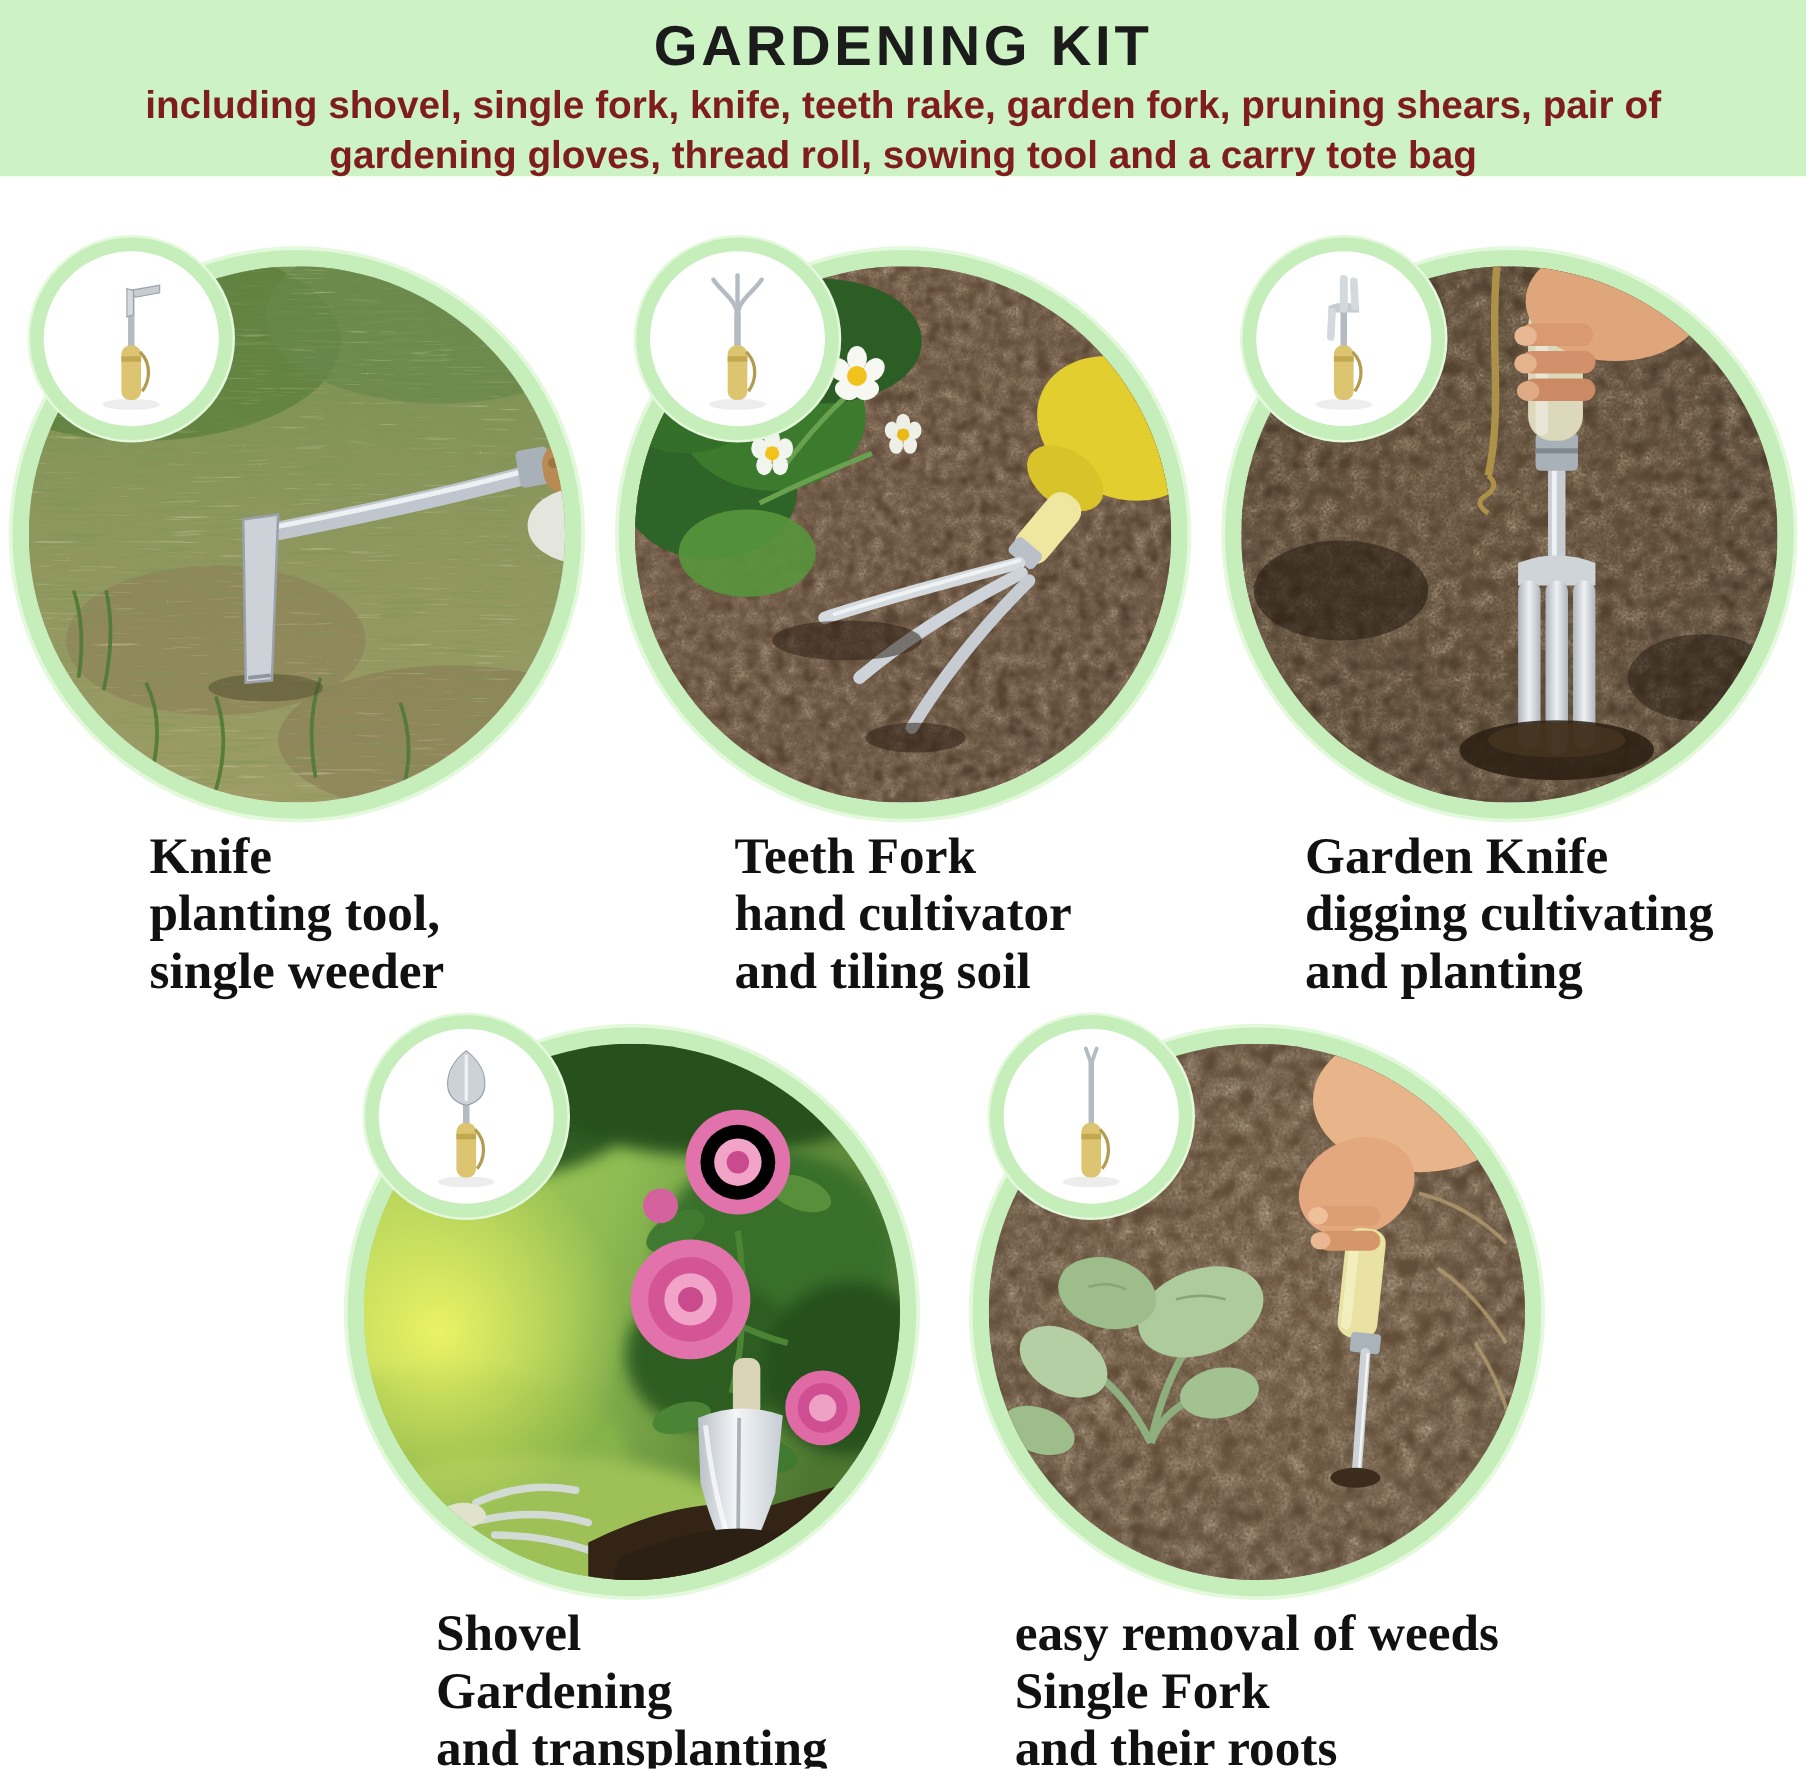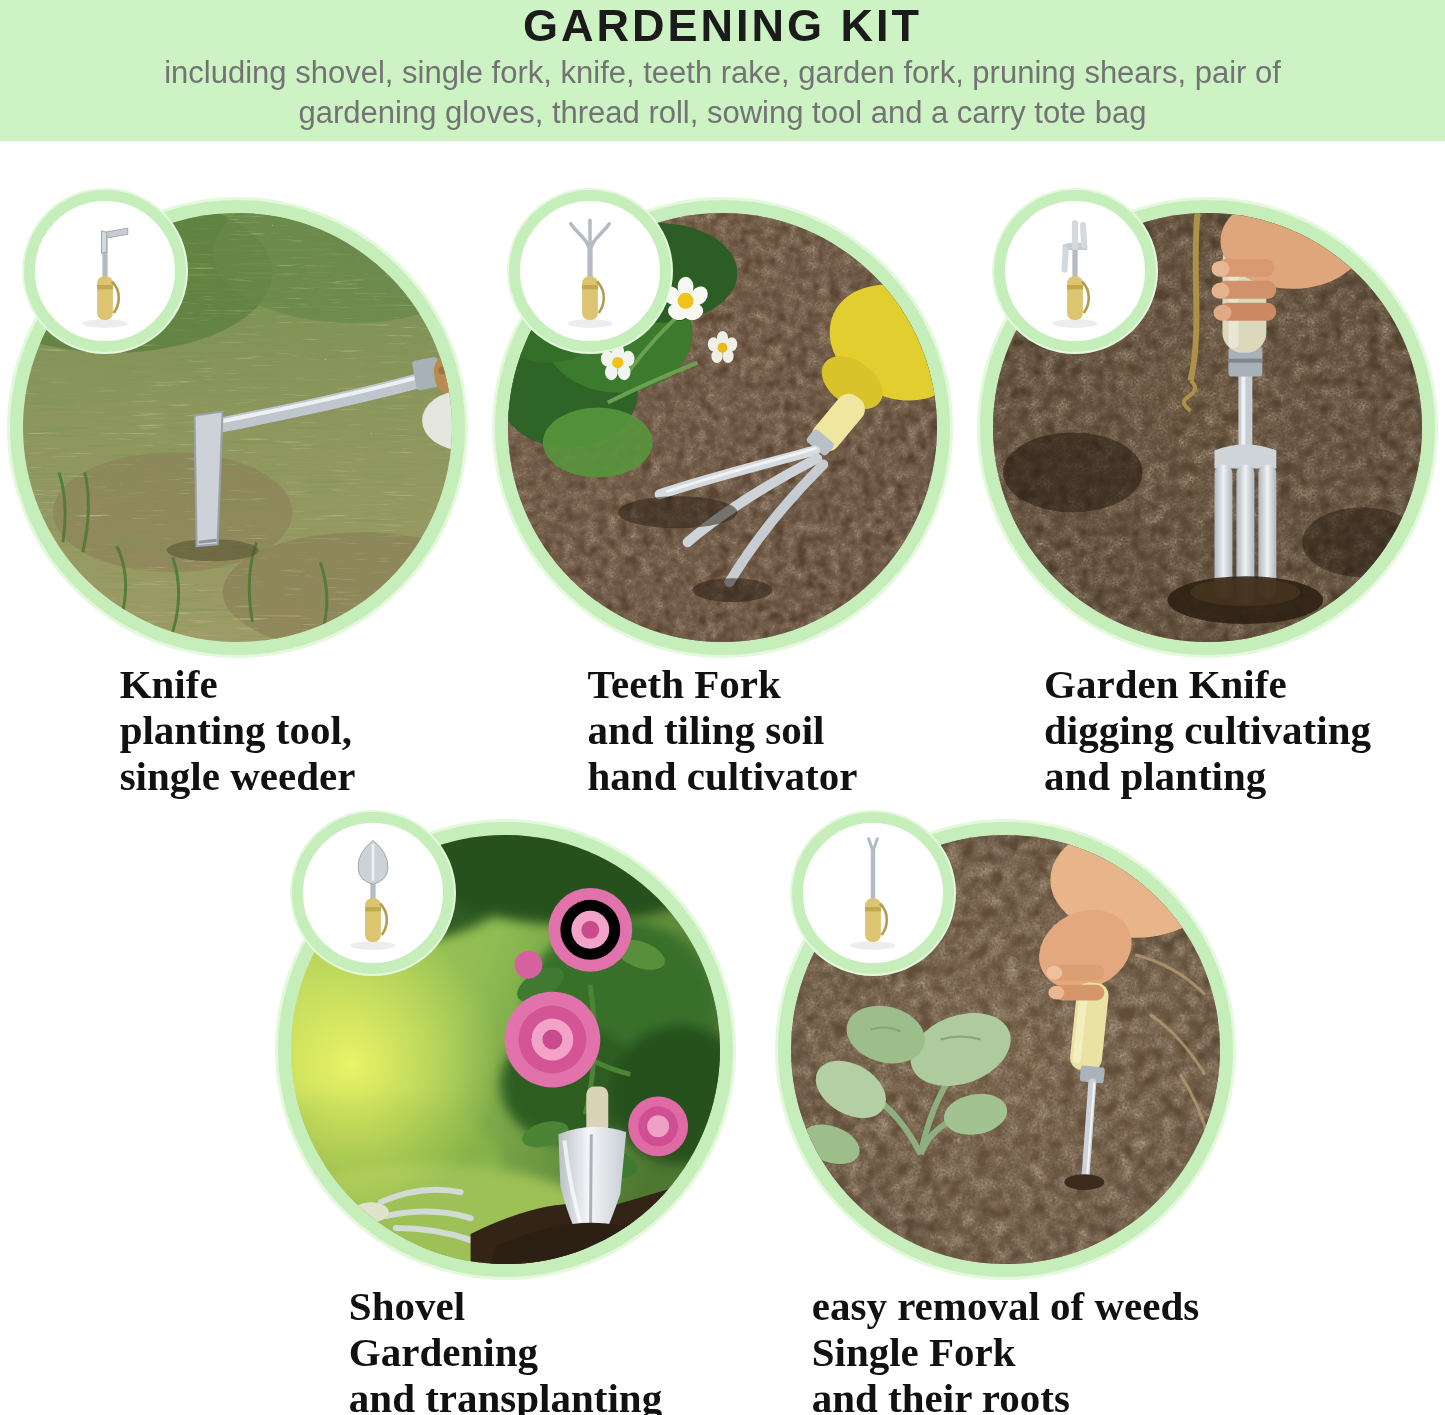--- a/index.html
+++ b/index.html
@@ -7,22 +7,22 @@
     --ring-green:#c6eebb;
     --ring-green-soft:#e4f8dc;
     --text-color:#111111;
     --page-bg:#ffffff;
   }
   *{margin:0;padding:0;box-sizing:border-box;}
   body{background:var(--page-bg);font-family:"Liberation Sans",sans-serif;}
   .page{position:relative;width:1445px;height:1415px;background:var(--page-bg);overflow:hidden;}
 
   .header{position:absolute;top:0;left:0;width:1445px;height:141px;background:var(--header-bg);text-align:center;}
-  .header .title{padding-top:0;font-size:45px;font-weight:bold;letter-spacing:3px;color:#1b1b1b;}
-  .header .subtitle{font-size:31px;line-height:38px;color:#737373;margin-top:2px;}
+  .header .title{padding-top:11px;font-size:45px;font-weight:bold;letter-spacing:3px;color:#1b1b1b;}
+  .header .subtitle{font-size:31px;line-height:38px;color:#7f1d1d;margin-top:2px;font-weight:bold;}
 
   .card{position:absolute;width:455px;}
   .photo-wrap{position:relative;width:455px;height:455px;}
   .photo-circle{
     position:absolute;left:0;top:0;width:455px;height:455px;border-radius:50%;
     border:13px solid var(--ring-green);overflow:hidden;background:#ddd;
     box-shadow:0 0 0 3px var(--ring-green-soft);
   }
   .photo-circle svg{display:block;width:429px;height:429px;}
   .inset{
@@ -201,22 +201,22 @@
           </g>
           <path d="M80 88 L80 56" stroke="#b4bbc2" stroke-width="6"></path>
           <rect x="71" y="86" width="18" height="50" rx="8" fill="#dcc470"></rect>
           <rect x="71" y="96" width="18" height="5" fill="#c2a84f"></rect>
           <path d="M88 92 C 100 104 96 120 90 128" stroke="#b49b52" stroke-width="3" fill="none"></path>
         </svg>
       </div>
     </div>
     <div class="caption">
       <div>Teeth Fork</div>
+      <div>hand cultivator</div>
       <div>and tiling soil</div>
-      <div>hand cultivator</div>
     </div>
   </div>
 
   <div class="card" id="card-garden-fork">
     <div class="photo-wrap">
       <div class="photo-circle">
         <svg viewBox="0 0 430 430">
           <defs>
             <radialGradient id="g-bg" cx="0.5" cy="0.45" r="0.8">
               <stop offset="0" stop-color="#5f4832"></stop>

